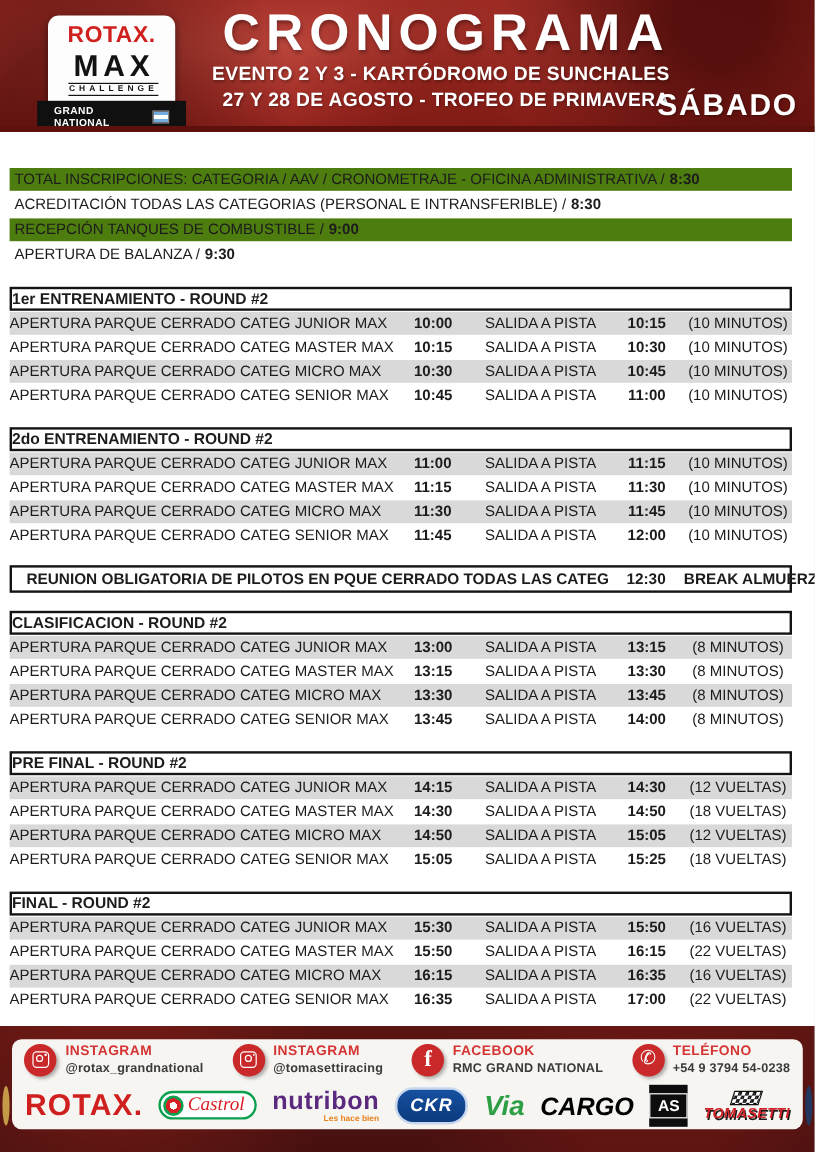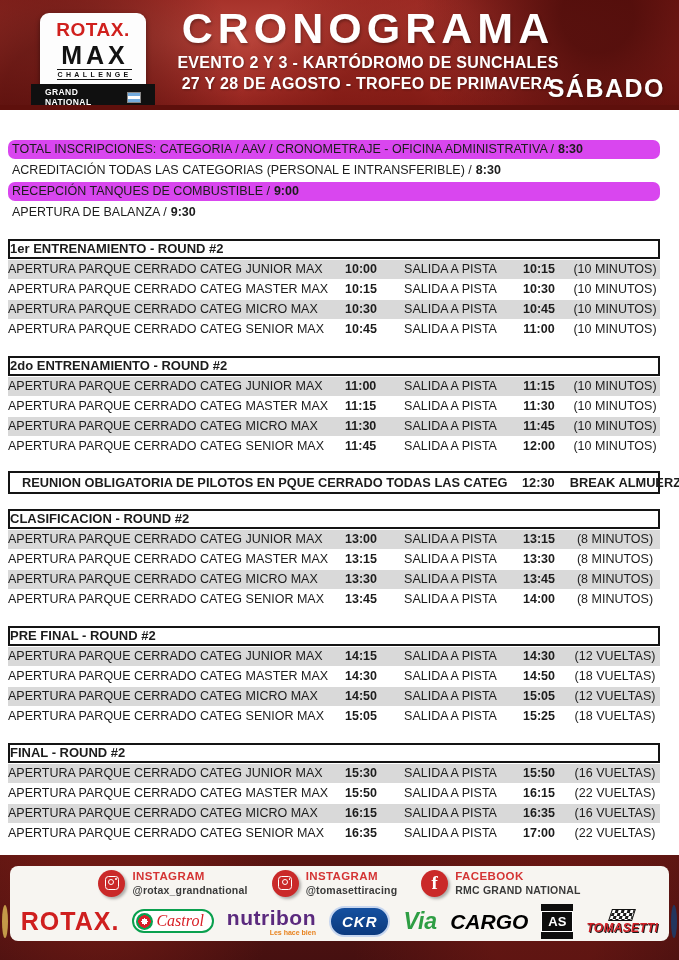--- a/index.html
+++ b/index.html
@@ -18,30 +18,30 @@
     border-radius:9px;box-shadow:0 2px 5px rgba(0,0,0,.45);display:flex;flex-direction:column;
     align-items:center;justify-content:flex-start;padding-top:7px;box-sizing:border-box;}
   .logo-rotax{color:#d0201d;font-weight:bold;font-size:19px;letter-spacing:.5px;line-height:1;}
   .logo-max{color:#121212;font-weight:bold;font-size:25px;letter-spacing:4px;line-height:1;margin-top:4px;margin-right:-4px;}
   .logo-challenge{color:#121212;font-weight:bold;font-size:7px;letter-spacing:3.4px;margin-top:1px;margin-right:-3px;
     border-top:1px solid #121212;border-bottom:1px solid #121212;padding:1px 0;}
   .logo-bar{margin-top:4px;width:96px;background:#101010;color:#fff;font-size:8.5px;font-weight:bold;
     letter-spacing:.4px;display:flex;align-items:center;justify-content:center;gap:4px;padding:3px 14px;}
   .flag{width:13px;height:9px;background:linear-gradient(180deg,#74acdf 0 33%,#ffffff 33% 66%,#74acdf 66% 100%);
     border:.5px solid #888;}
-  .hdr-center{position:absolute;left:164px;top:6px;width:408px;text-align:center;color:#fff;}
+  .hdr-center{position:absolute;left:150px;top:6px;width:408px;text-align:right;color:#fff;}
   .hdr-title{font-size:43px;font-weight:800;letter-spacing:5px;line-height:1.05;text-shadow:1px 2px 3px rgba(0,0,0,.3);}
   .hdr-sub{font-size:16px;font-weight:bold;letter-spacing:.3px;margin-top:3px;text-shadow:1px 1px 2px rgba(0,0,0,.3);}
   .hdr-day{position:absolute;right:14px;top:74px;color:#fff;font-size:25px;font-weight:800;letter-spacing:1.5px;
     text-shadow:1px 1px 2px rgba(0,0,0,.35);}
 
   
   .content{position:absolute;left:8px;top:140px;width:652px;}
   .info-row{height:19px;line-height:19px;font-size:12.5px;margin-bottom:2px;padding-left:4px;white-space:nowrap;}
-  .info-row.alt{background:#d946ef;border-radius:7px;}
+  .info-row.alt{background:#4d7c0f;}
   .info-row .b{font-weight:bold;margin-left:4px;}
 
   .sec{margin-top:17px;}
   #sections-b .sec:first-child{margin-top:15px;}
   .sec-header{border:2px solid #141414;height:20px;line-height:16px;font-weight:bold;font-size:13px;
     padding-left:0;box-sizing:border-box;background:#fff;}
   .srow{display:grid;grid-template-columns:337px 48px 115px 62px 1fr;height:19px;line-height:19px;
     font-size:12.5px;margin-top:1px;white-space:nowrap;}
   .srow.alt{background:#d9d9d9;}
   .c-act{padding-left:0;overflow:hidden;}
@@ -335,20 +335,29 @@
           </div>
           <div class="soc">
             <span class="soc-icon">
               <span class="fb"></span>
             </span>
             <span class="soc-text">
               <span class="soc-net">FACEBOOK</span>
               <span class="soc-handle">RMC GRAND NATIONAL</span>
             </span>
           </div>
+          <div class="soc">
+            <span class="soc-icon">
+              <span class="ph"></span>
+            </span>
+            <span class="soc-text">
+              <span class="soc-net">TELÉFONO</span>
+              <span class="soc-handle">+54 9 3794 54-0238</span>
+            </span>
+          </div>
         </div>
       <div class="spon-row">
         <span class="badge1"></span>
         <span class="rotax-txt">ROTAX.</span>
         <span class="castrol">
           <span class="castrol-dot"></span>
           <span class="castrol-txt">Castrol</span>
         </span>
         <span class="nutribon">
           <span class="nutribon-txt">nutribon</span>

